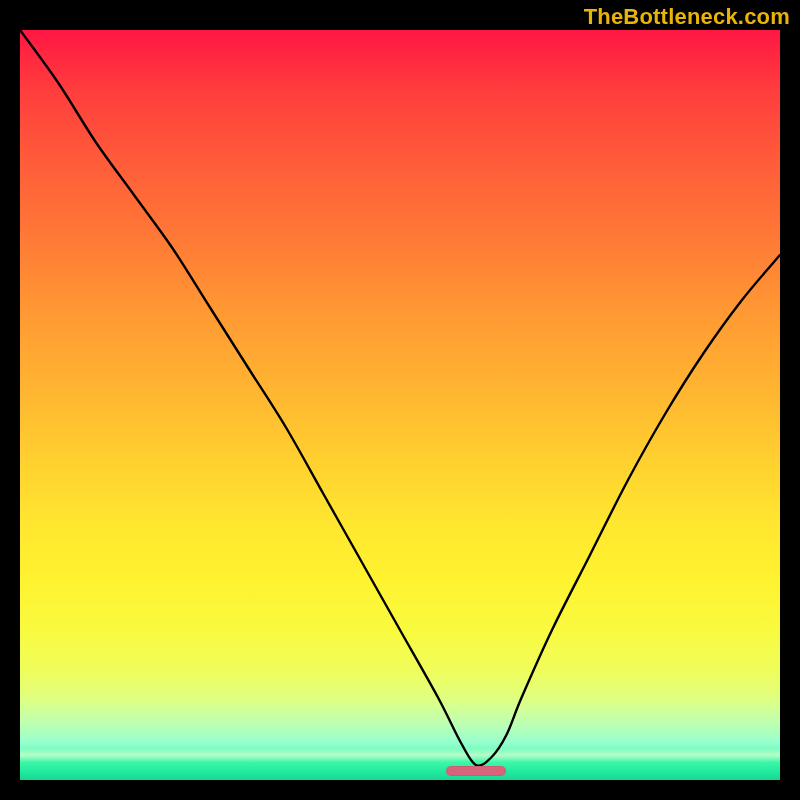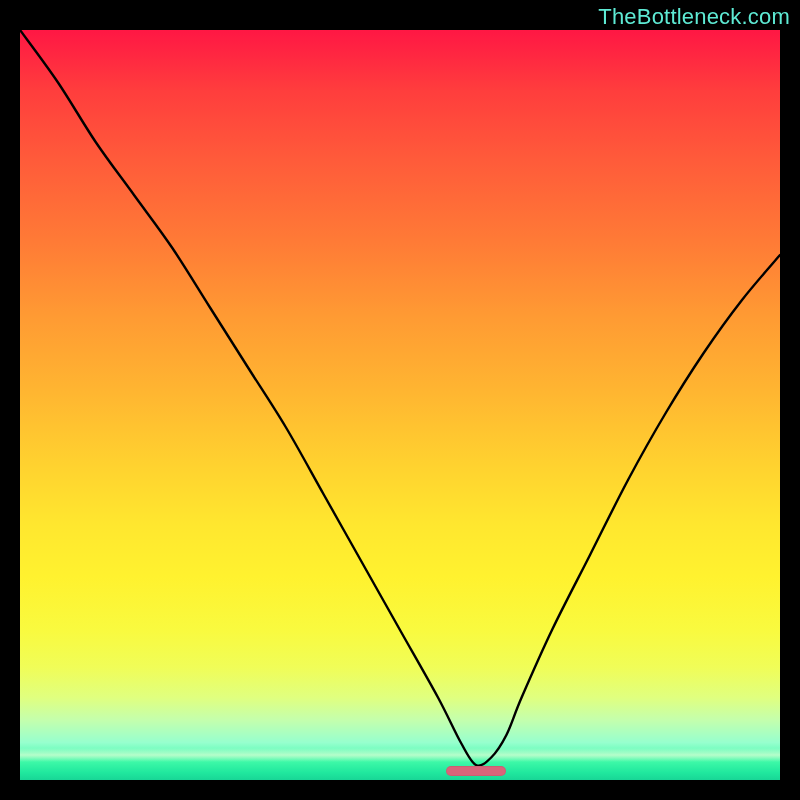--- a/index.html
+++ b/index.html
@@ -14,23 +14,23 @@
   .container {
     position: relative;
     width: 800px;
     height: 800px;
     background: #000;
   }
   .watermark {
     position: absolute;
     top: 4px;
     right: 10px;
-    color: #5eead4;
+    color: #eab308;
     font-size: 22px;
-    font-weight: 400;
+    font-weight: 700;
     letter-spacing: 0.2px;
   }
   .plot-area {
     position: absolute;
     left: 20px;
     top: 30px;
     width: 760px;
     height: 750px;
     background: linear-gradient(to bottom,
       #ff1744 0%,

